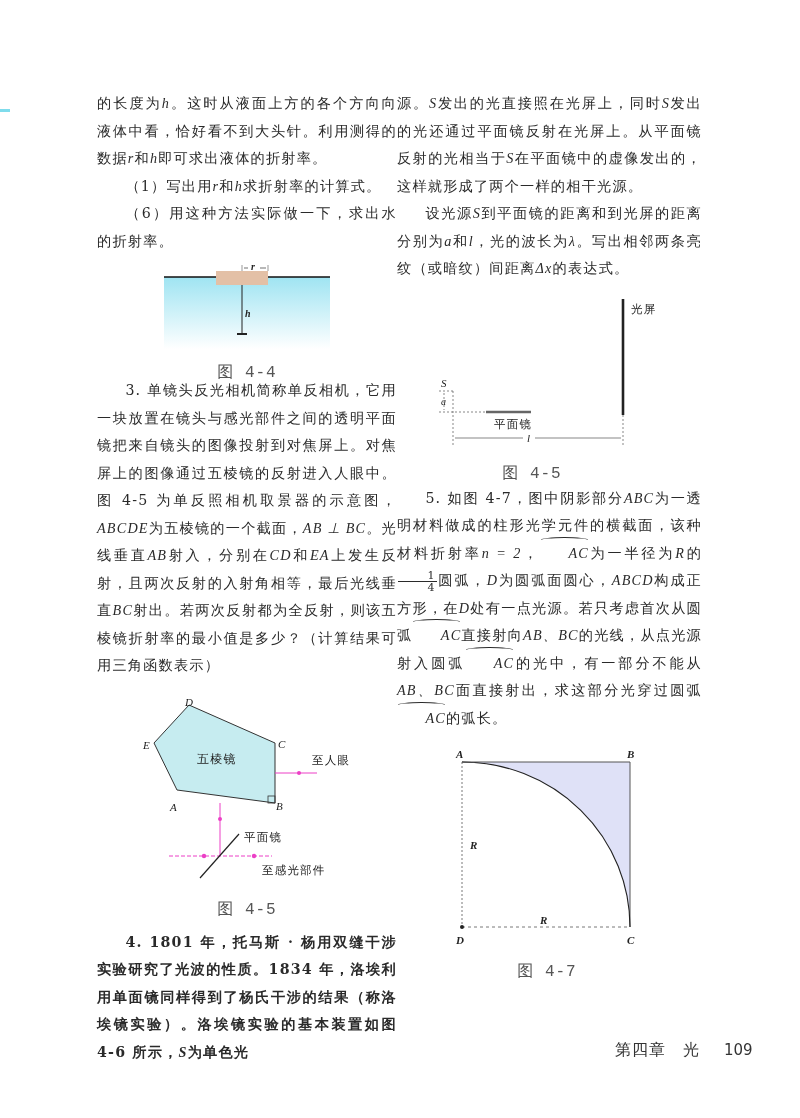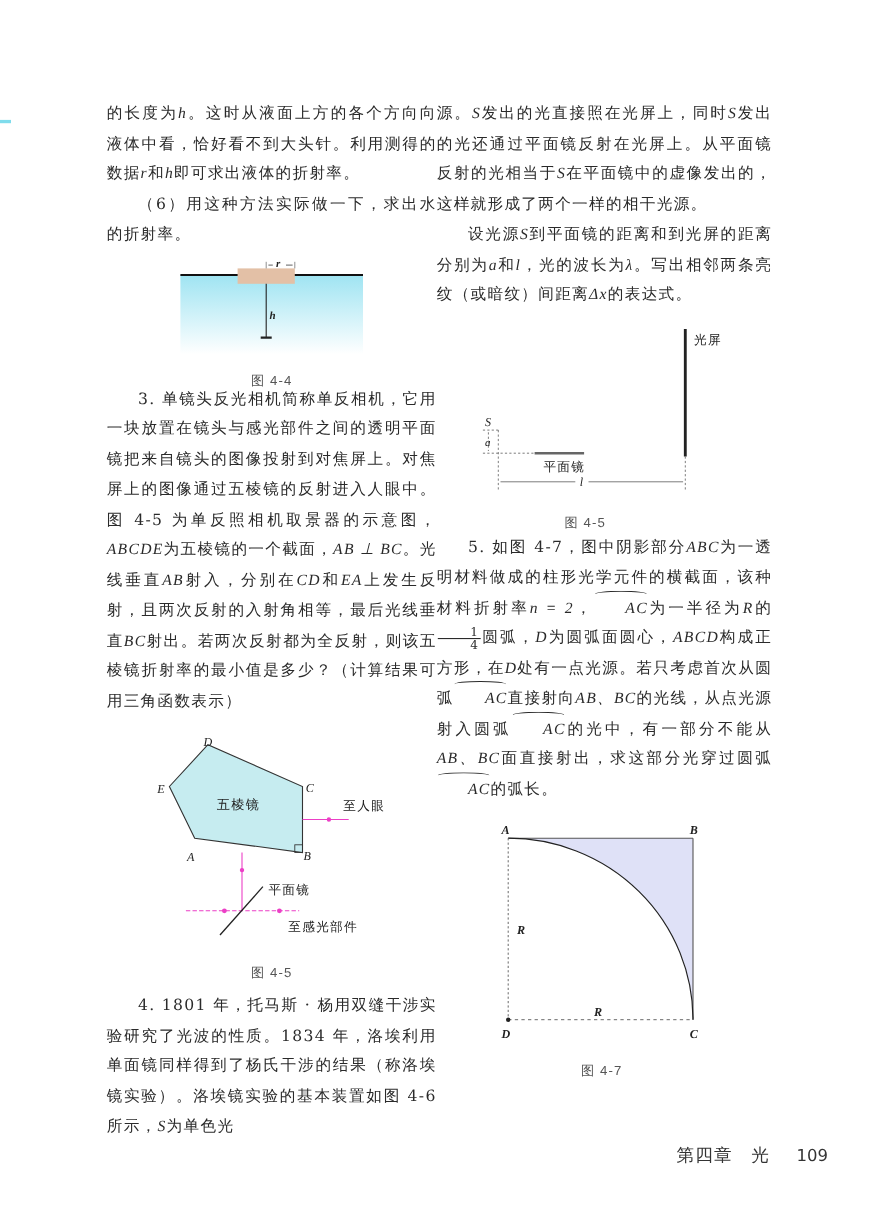--- a/index.html
+++ b/index.html
@@ -8,38 +8,41 @@
       font-family: "DejaVu Serif", "Liberation Serif", serif; color: #2a2a2a;
     }
     .edge-mark { position: absolute; left: 0; top: 109px; width: 10px; height: 3px; background: #7fdcec; }
     .col { position: absolute; top: 90px; width: 300px; font-size: 14.2px; line-height: 27.5px; letter-spacing: 1.2px; }
     .col-left { left: 97px; }
     .col-right { left: 397px; width: 305px; }
     .p { margin: 0; text-align: justify; }
     .ind { text-indent: 2em; }
     .it { font-style: italic; font-family: "Liberation Serif", serif; }
     .fig { position: relative; margin: 0 auto; }
-    .cap { text-align: center; font-size: 12px; color: #555; letter-spacing: 1px; line-height: 16px; font-family: Liberation Sans, sans-serif; }
+    .cap { text-align: center; font-size: 16px; color: #555; letter-spacing: 1px; line-height: 16px; font-family: Liberation Mono, monospace; }
     .arc { position: relative; display: inline-block; }
     .arc::before { content: ""; position: absolute; left: 1px; right: 1px; top: -3px; height: 5px; border-top: 1px solid #2a2a2a; border-radius: 50% 50% 0 0; }
     .frac { display: inline-flex; flex-direction: column; align-items: center; vertical-align: middle; font-size: 11px; line-height: 11px; margin: 0 1px; }
     .frac .num { border-bottom: 1px solid #2a2a2a; padding: 0 1px; }
     svg text { font-family: "Liberation Serif", serif; }
     .footer { position: absolute; left: 615px; top: 1040px; font-size: 13px; color: #333; font-family: "DejaVu Sans", sans-serif; }
     .footer .chap { letter-spacing: 1px; font-family: Liberation Mono, monospace; font-size: 16px; }
     .footer .pn { font-size: 15px; margin-left: 24px; }
   </style>
 </head>
 <body>
 
 <div class="edge-mark"></div>
 
 <div class="col col-left">
   <p class="p">
     <span>的长度为</span><span class="it">h</span><span>。这时从液面上方的各个方向向液体中看，恰好看不到大头针。利用测得的数据</span><span class="it">r</span><span>和</span><span class="it">h</span><span>即可求出液体的折射率。</span>
+  </p>
+  <p class="p ind">
+    <span>（1）写出用</span><span class="it">r</span><span>和</span><span class="it">h</span><span>求折射率的计算式。</span>
   </p>
   <p class="p ind">（6）用这种方法实际做一下，求出水的折射率。</p>
 
   <div class="fig" style="width:170px;height:112px;margin-top:4px;">
     <svg width="170" height="90" viewBox="0 0 170 90">
       <defs>
         <linearGradient id="liq" x1="0" y1="0" x2="0" y2="1">
           <stop offset="0" stop-color="#9fe4f2"></stop>
           <stop offset="1" stop-color="#ffffff"></stop>
         </linearGradient>
@@ -83,21 +86,21 @@
       <circle cx="77" cy="168" r="2.2" fill="#ec3fc6"></circle>
       <circle cx="127" cy="168" r="2.2" fill="#ec3fc6"></circle>
 
       <line x1="73" y1="190" x2="112" y2="146" stroke="#222" stroke-width="1.2"></line>
       <text x="117" y="153" font-size="11.5" fill="#222" style="font-family:'DejaVu Sans',sans-serif">平面镜</text>
       <text x="135" y="186" font-size="11.5" fill="#222" style="font-family:'DejaVu Sans',sans-serif">至感光部件</text>
     </svg>
     <div class="cap" style="margin-top:0px;">图 4-5</div>
   </div>
 
-  <p class="p ind" style="margin-top:16px;">
+  <p class="p ind" style="margin-top:16px;font-weight:bold;">
     <span>4. 1801 年，托马斯 · 杨用双缝干涉实验研究了光波的性质。1834 年，洛埃利用单面镜同样得到了杨氏干涉的结果（称洛埃镜实验）。洛埃镜实验的基本装置如图 4-6 所示，</span><span class="it">S</span><span>为单色光</span>
   </p>
 </div>
 
 <div class="col col-right">
   <p class="p">
     <span>源。</span><span class="it">S</span><span>发出的光直接照在光屏上，同时</span><span class="it">S</span><span>发出的光还通过平面镜反射在光屏上。从平面镜反射的光相当于</span><span class="it">S</span><span>在平面镜中的虚像发出的，这样就形成了两个一样的相干光源。</span>
   </p>
   <p class="p ind">
     <span>设光源</span><span class="it">S</span><span>到平面镜的距离和到光屏的距离分别为</span><span class="it">a</span><span>和</span><span class="it">l</span><span>，光的波长为</span><span class="it">λ</span><span>。写出相邻两条亮纹（或暗纹）间距离</span><span class="it">Δx</span><span>的表达式。</span>

